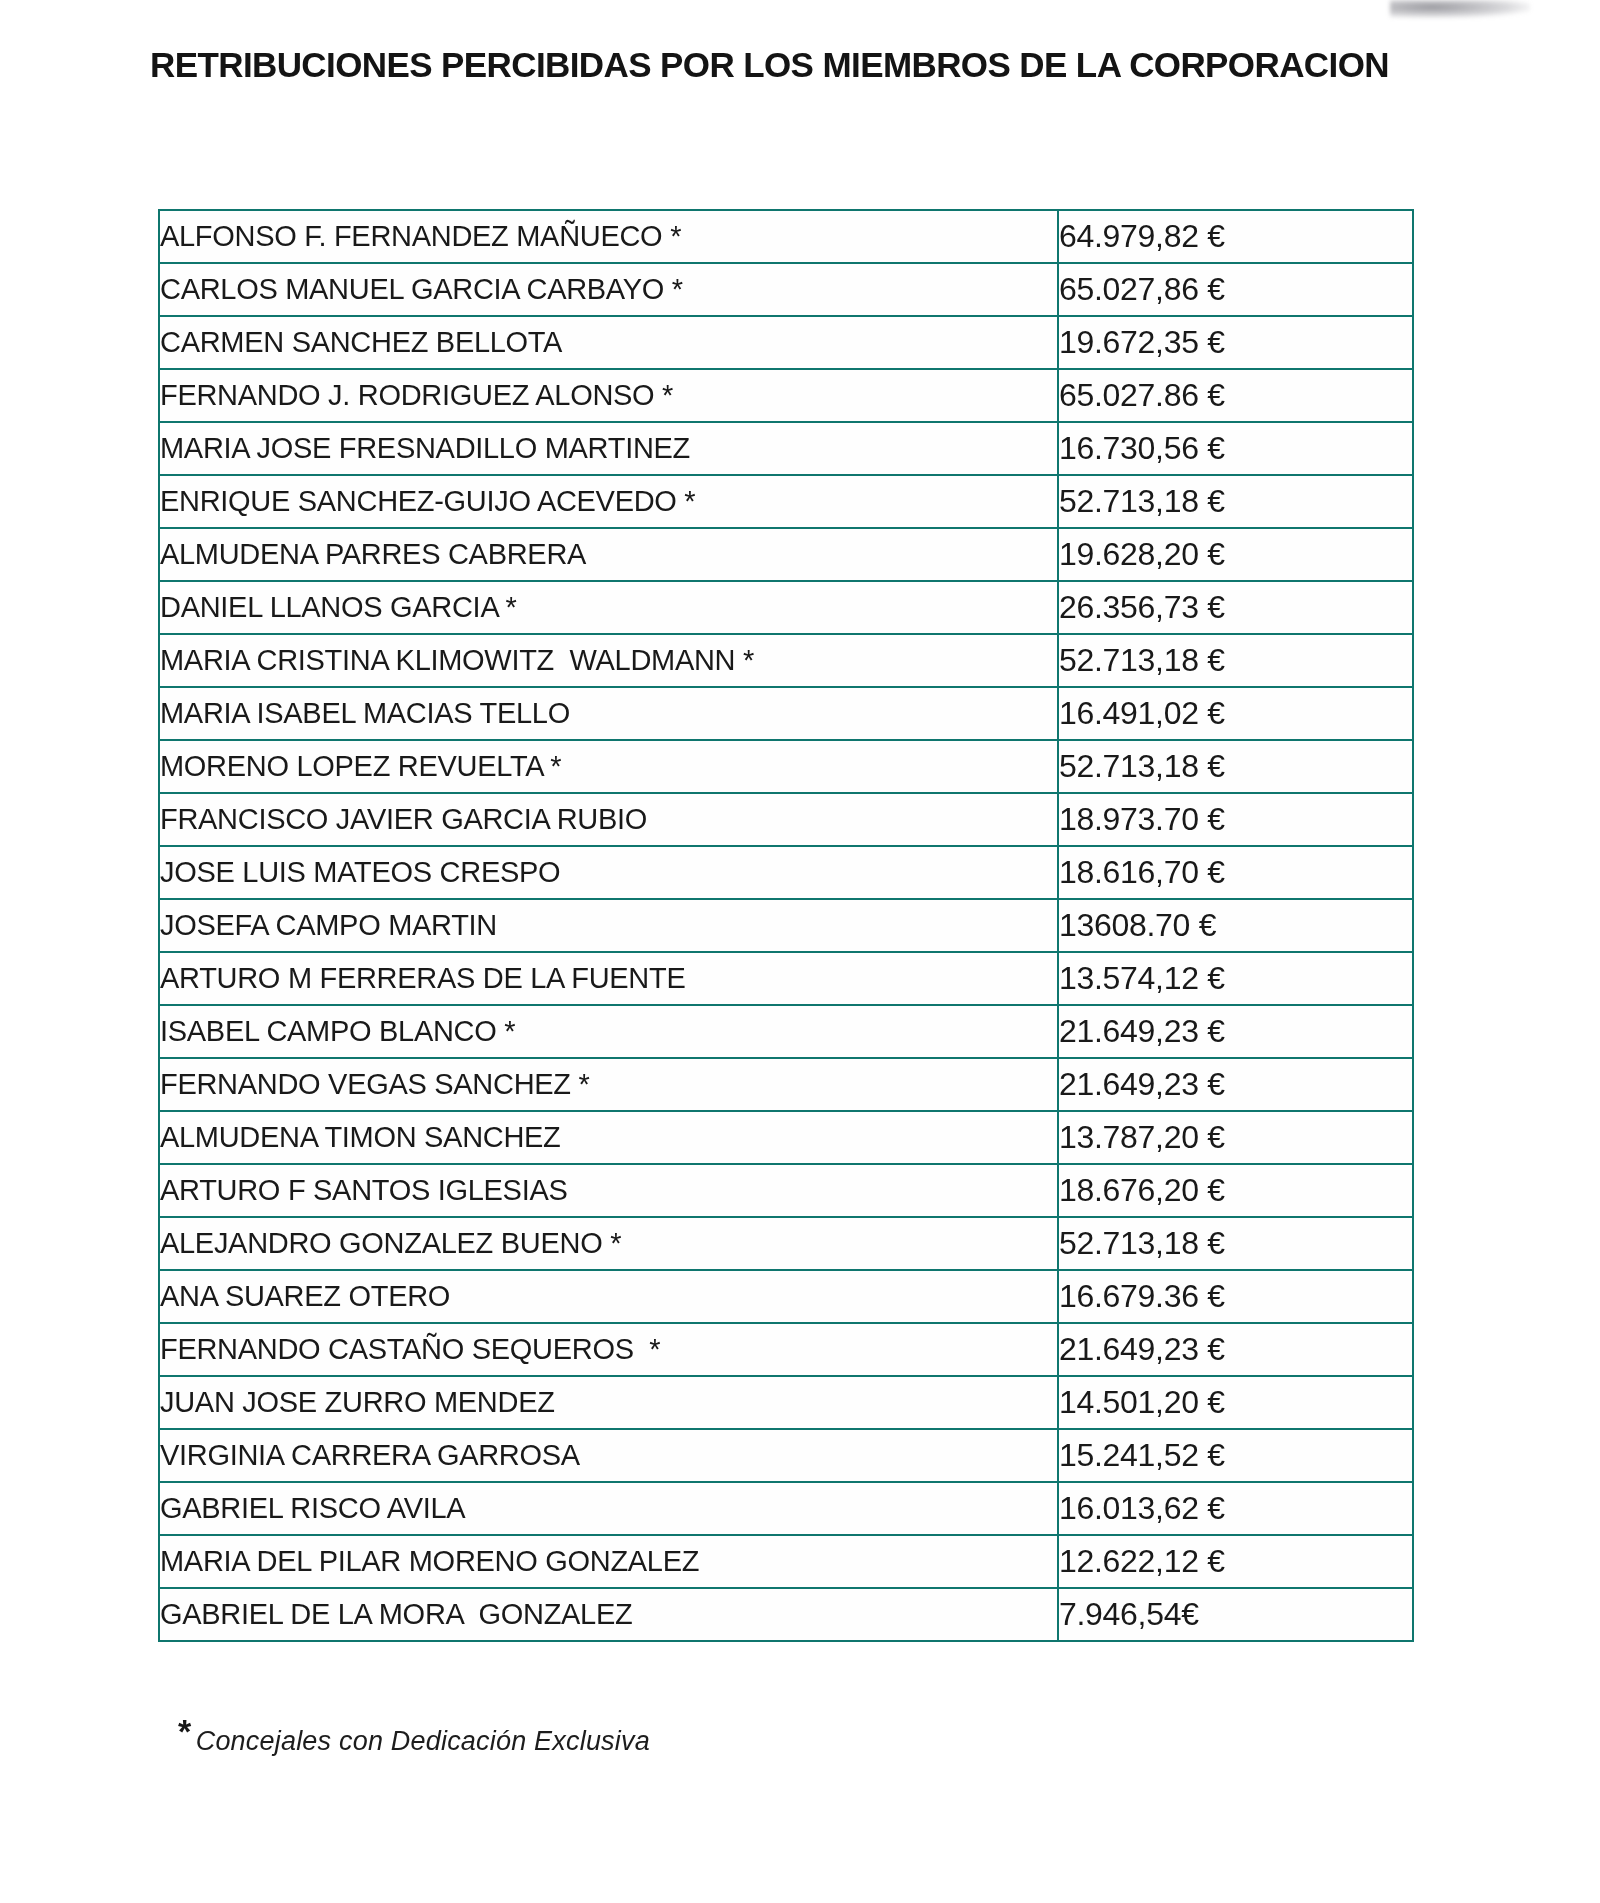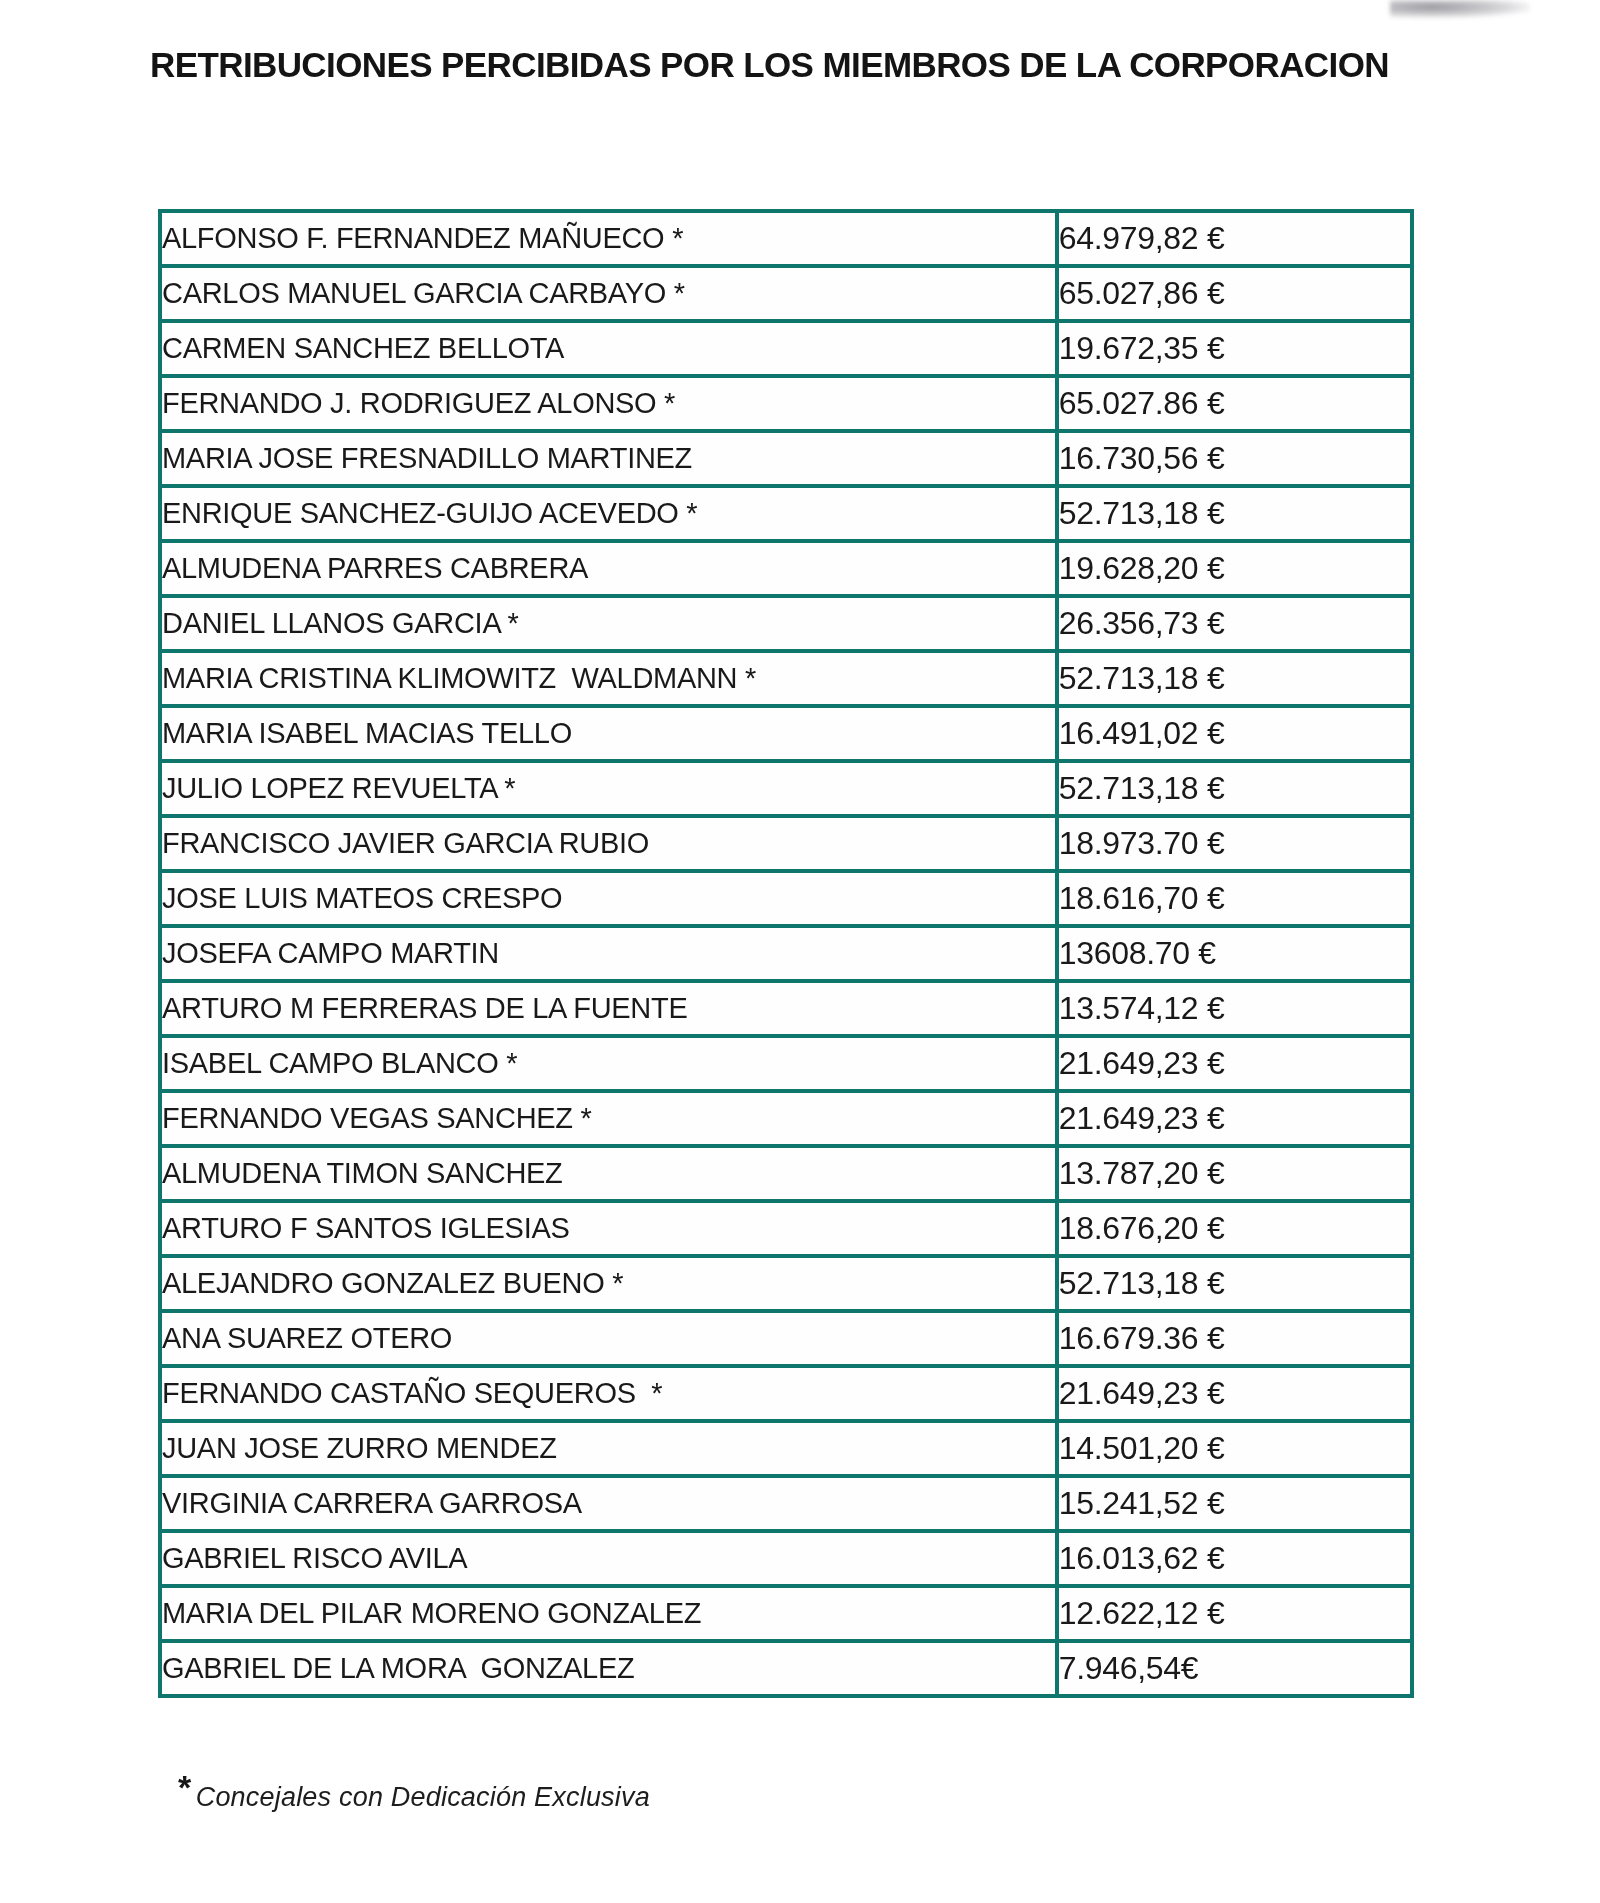--- a/index.html
+++ b/index.html
@@ -47,21 +47,21 @@
     margin-left: 9px;
   }
   table.salary-table {
     border-collapse: collapse;
     table-layout: fixed;
     margin: 122px 0 0 158px;
     width: 1256px;
     background: #fefefe;
   }
   table.salary-table td {
-    border: 4px solid #0f766e;
+    border: 2px solid #0f766e;
     height: 51px;
     padding: 0;
     vertical-align: middle;
     white-space: pre;
     overflow: hidden;
     color: #191919;
   }
   td.name-cell {
     width: 892px;
     padding-left: 13px;
@@ -136,21 +136,21 @@
       </tr>
       <tr>
         <td class="name-cell">MARIA CRISTINA KLIMOWITZ  WALDMANN *</td>
         <td class="amount-cell">52.713,18 €</td>
       </tr>
       <tr>
         <td class="name-cell">MARIA ISABEL MACIAS TELLO</td>
         <td class="amount-cell">16.491,02 €</td>
       </tr>
       <tr>
-        <td class="name-cell">JULIO LOPEZ REVUELTA *</td>
+        <td class="name-cell">MORENO LOPEZ REVUELTA *</td>
         <td class="amount-cell">52.713,18 €</td>
       </tr>
       <tr>
         <td class="name-cell">FRANCISCO JAVIER GARCIA RUBIO</td>
         <td class="amount-cell">18.973.70 €</td>
       </tr>
       <tr>
         <td class="name-cell">JOSE LUIS MATEOS CRESPO</td>
         <td class="amount-cell">18.616,70 €</td>
       </tr>

